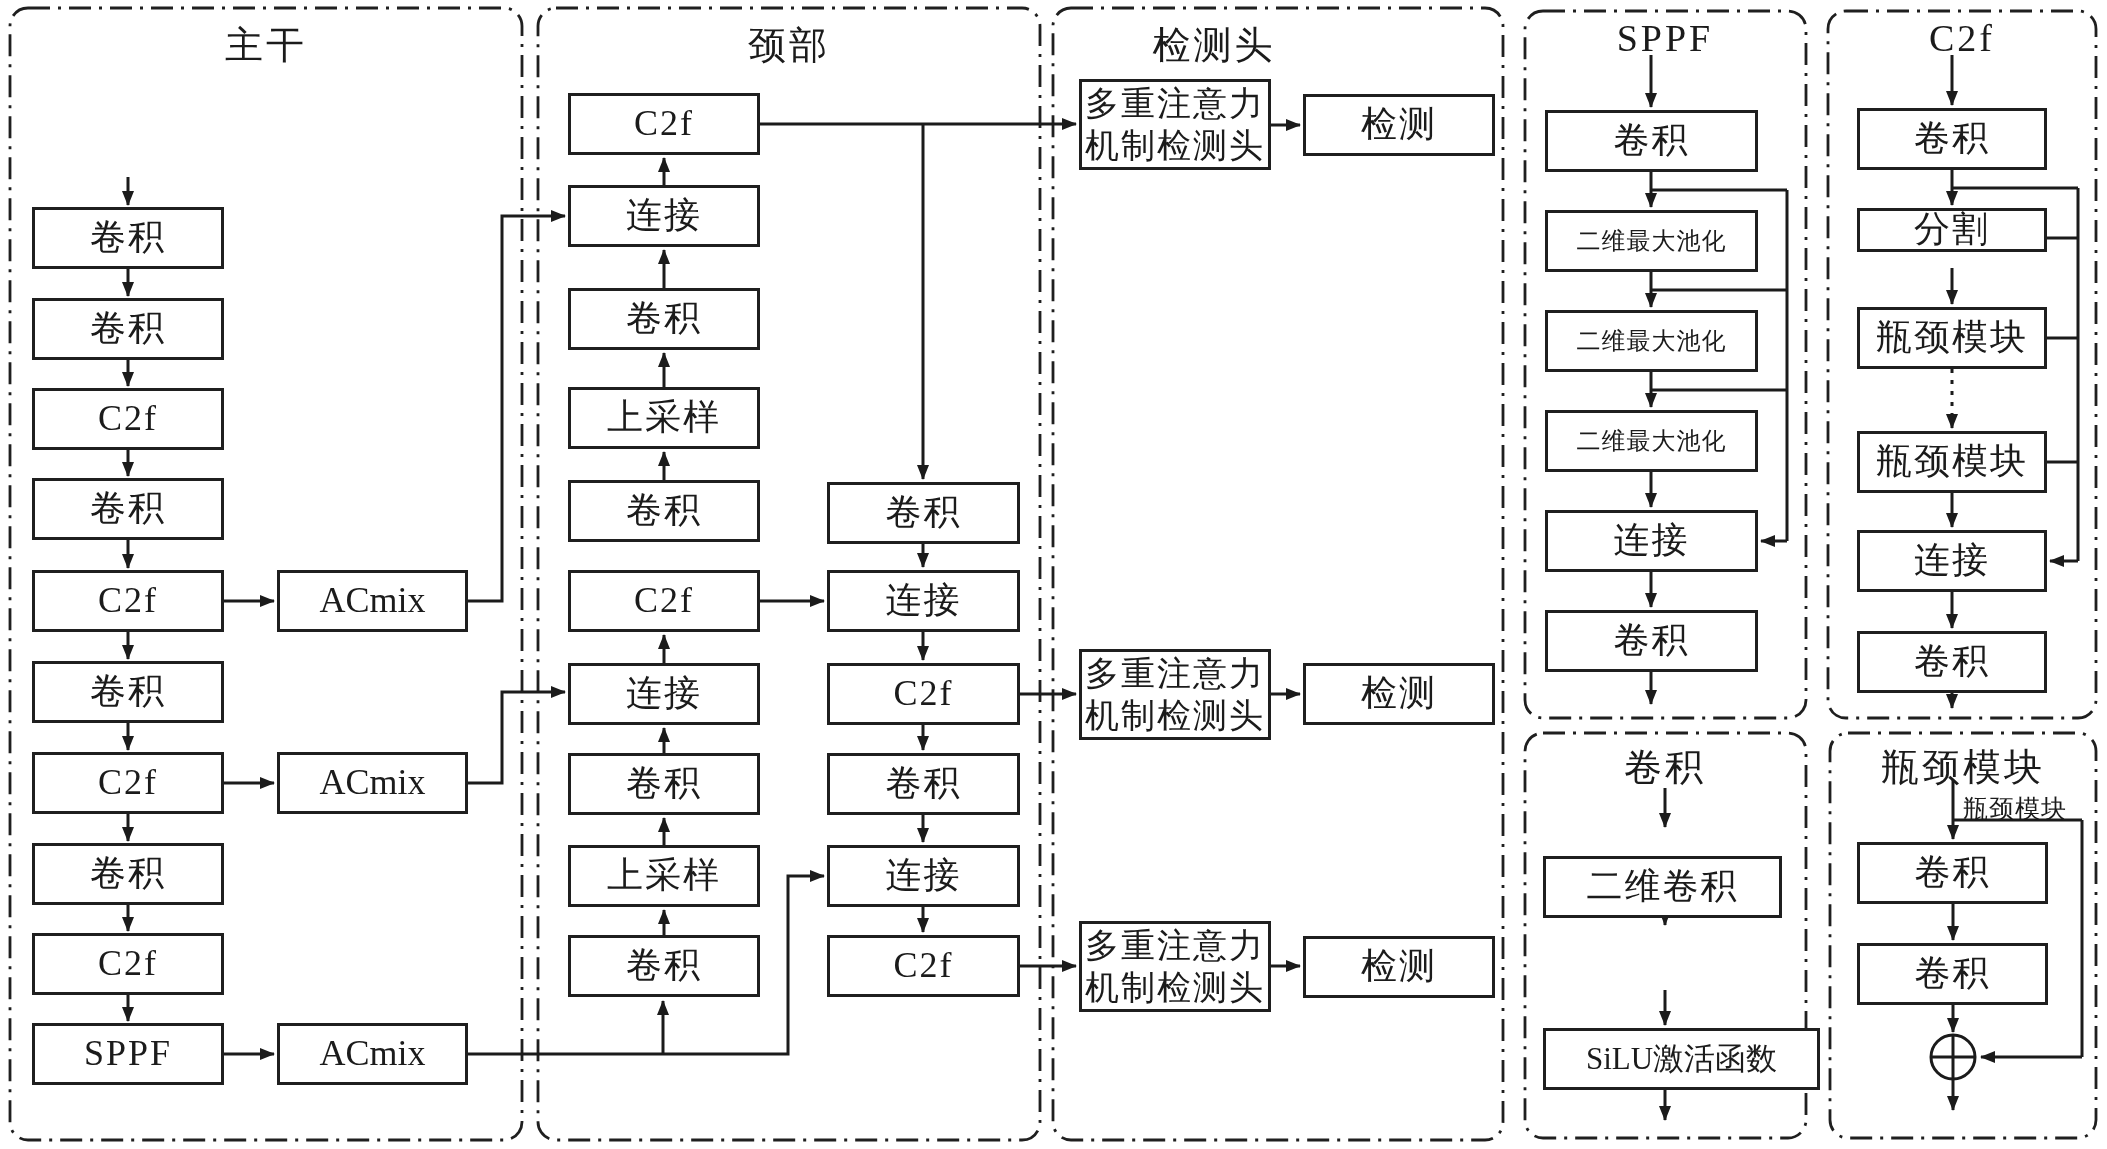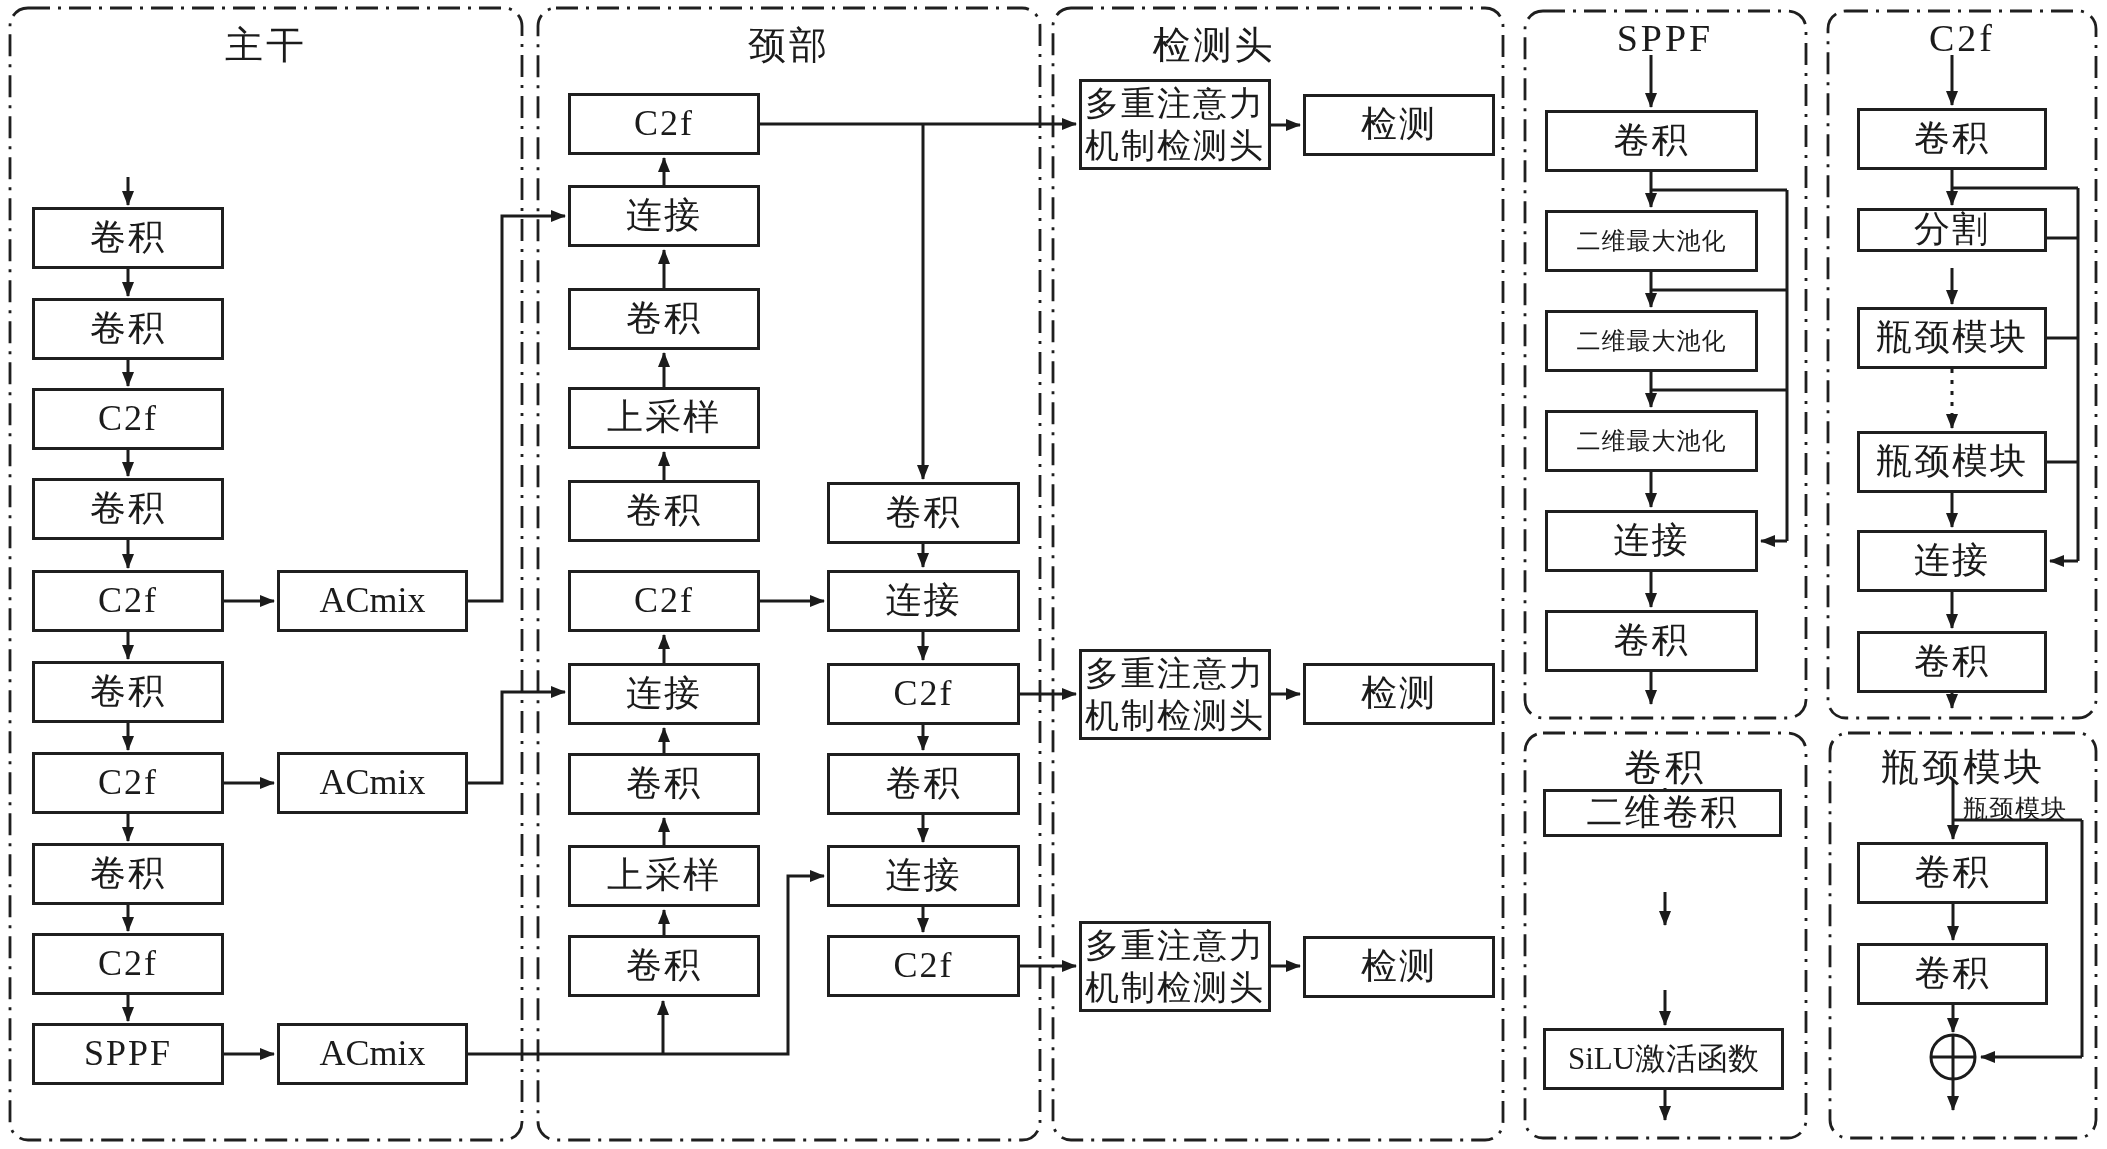--- a/index.html
+++ b/index.html
@@ -197,20 +197,20 @@
   <div class="bx" style="left:1545px;top:510px;width:213px;height:62px;">连接</div>
   <div class="bx" style="left:1545px;top:610px;width:213px;height:62px;">卷积</div>
 
   <div class="bx" style="left:1857px;top:108px;width:190px;height:62px;">卷积</div>
   <div class="bx" style="left:1857px;top:208px;width:190px;height:44px;">分割</div>
   <div class="bx" style="left:1857px;top:307px;width:190px;height:62px;">瓶颈模块</div>
   <div class="bx" style="left:1857px;top:431px;width:190px;height:62px;">瓶颈模块</div>
   <div class="bx" style="left:1857px;top:530px;width:190px;height:62px;">连接</div>
   <div class="bx" style="left:1857px;top:631px;width:190px;height:62px;">卷积</div>
 
-  <div class="bx" style="left:1543px;top:789px;width:239px;height:48px;text-align:right;">二维卷积</div>
-  <div class="bx xs" style="left:1543px;top:1028px;width:241px;height:62px;">SiLU激活函数</div>
+  <div class="bx" style="left:1543px;top:856px;width:239px;height:62px;text-align:right;">二维卷积</div>
+  <div class="bx xs" style="left:1543px;top:1028px;width:277px;height:62px;">SiLU激活函数</div>
 
   <div class="lbl" style="left:1955px;top:792px;width:120px;">瓶颈模块</div>
   <div class="bx" style="left:1857px;top:842px;width:191px;height:62px;">卷积</div>
   <div class="bx" style="left:1857px;top:943px;width:191px;height:62px;">卷积</div>
 
 </div>
 
 </body></html>

